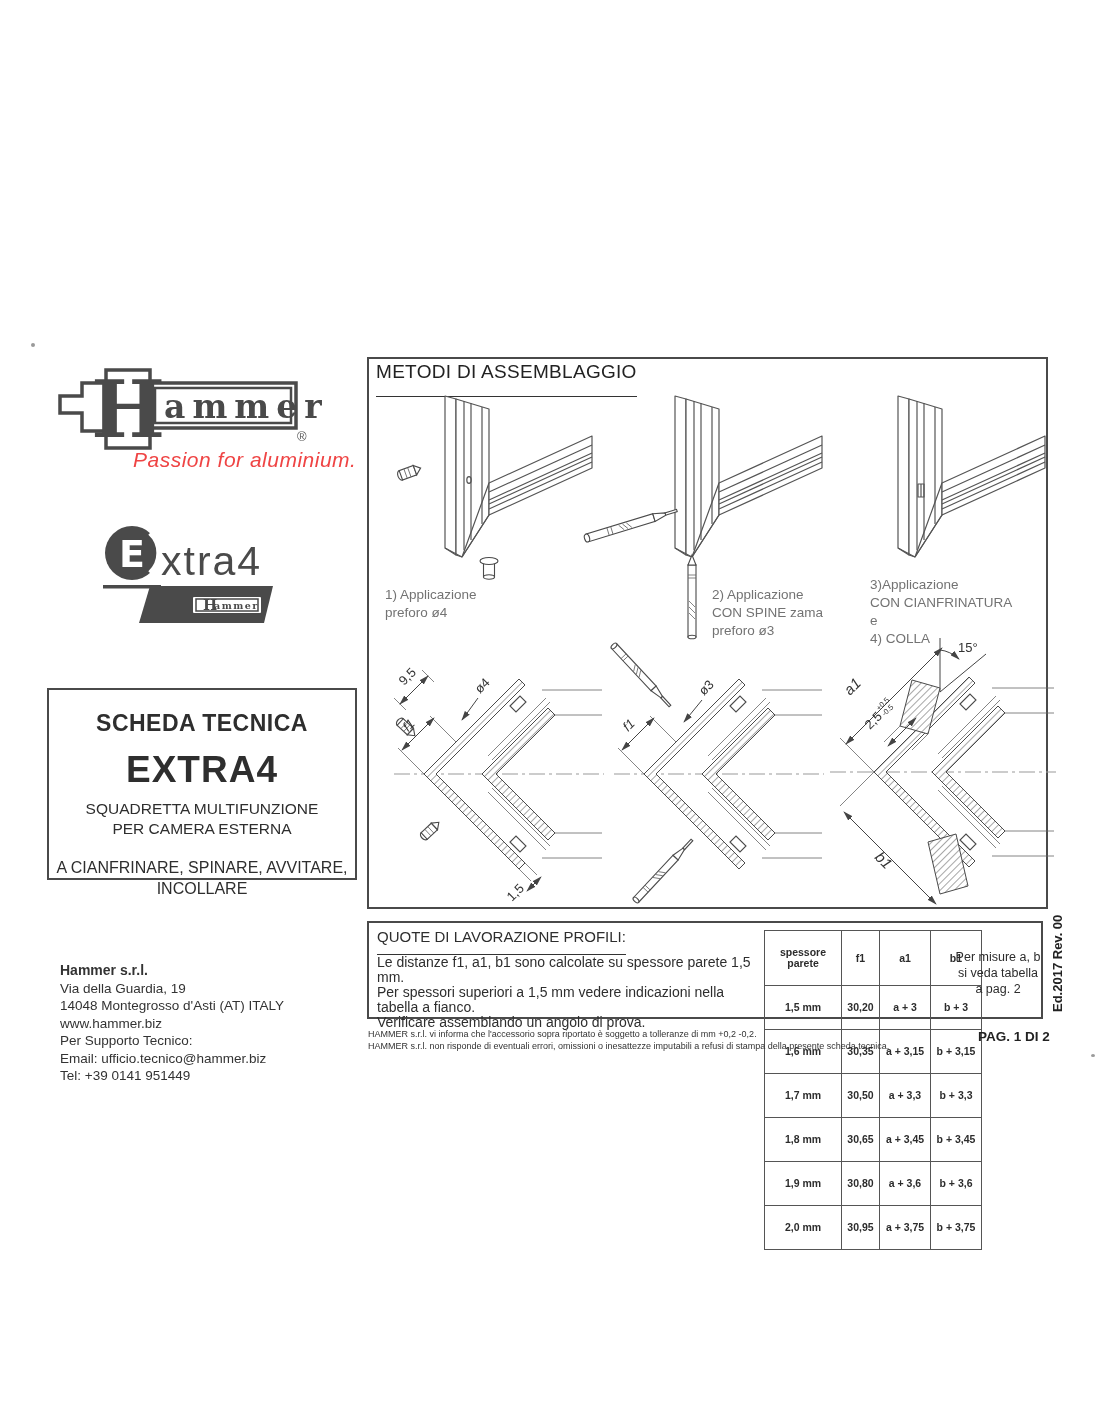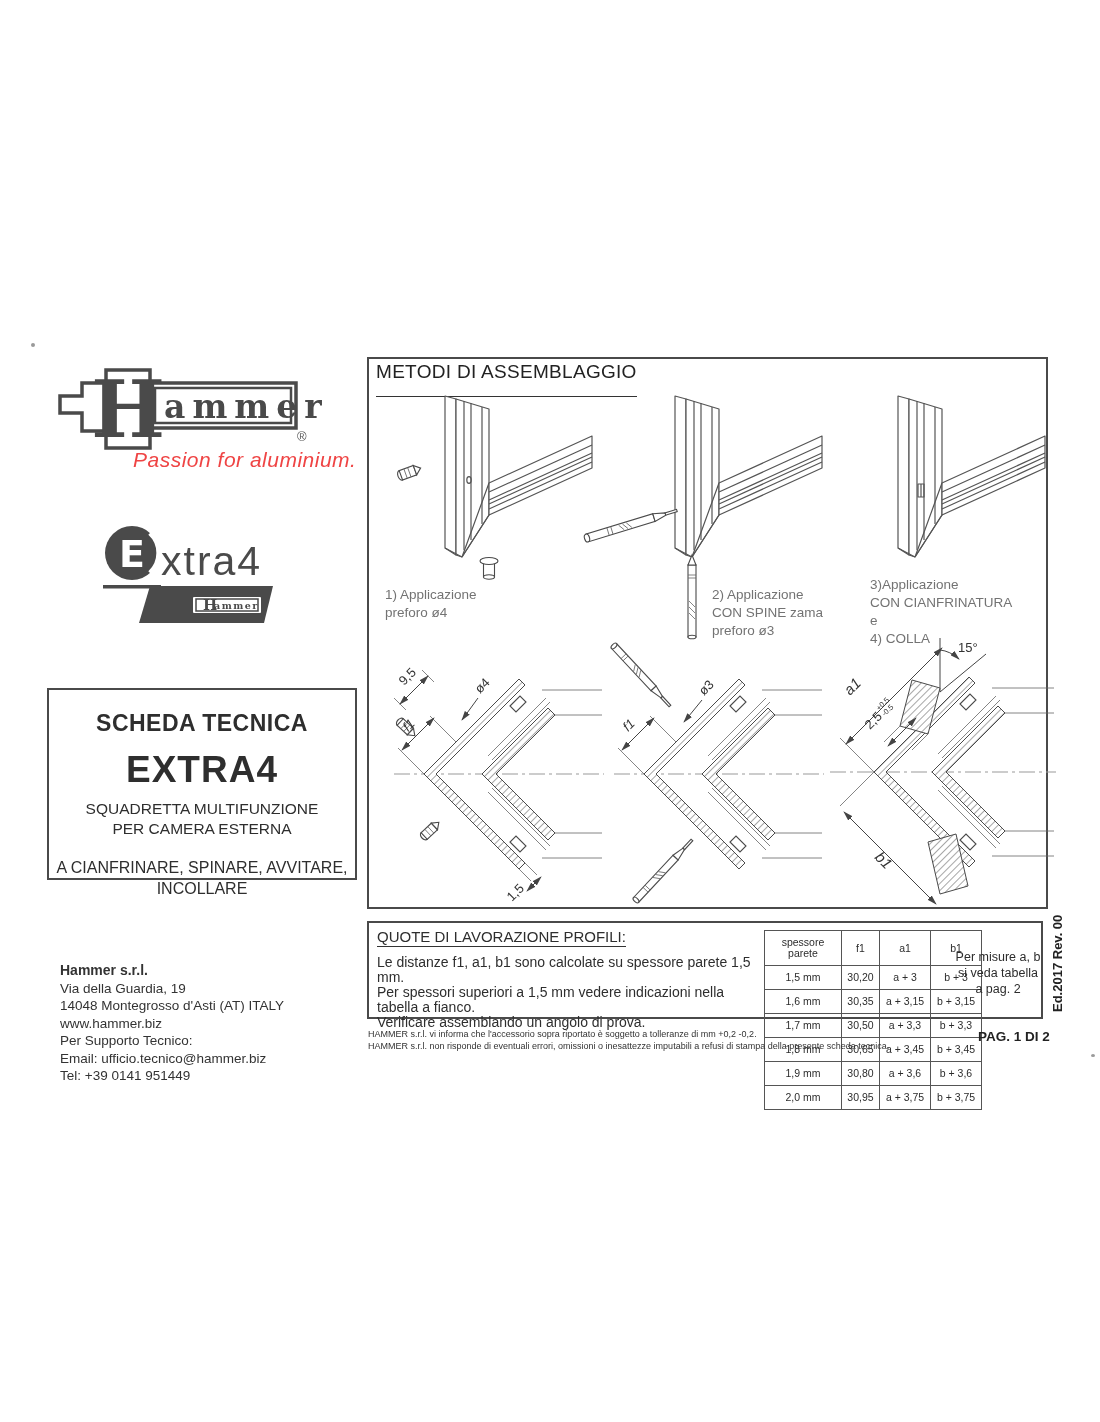--- a/index.html
+++ b/index.html
@@ -16,25 +16,25 @@
   .tb-meth{font-size:16px;line-height:21px;margin-top:18px;text-align:center;}
   .company{font-size:13.5px;line-height:17.5px;color:#333;}
   .company .cname{font-weight:bold;font-size:14px;}
 
   
   .big-box{border:2px solid #4a4a4a;}
   .box-title{font-size:19px;color:#222;border-bottom:1.5px solid #333;display:inline-block;
              padding-bottom:13px;letter-spacing:.3px;}
   .caption{font-size:13.5px;line-height:18px;color:#737373;}
   .quote-box{border:2px solid #4a4a4a;}
-  .q-title{font-size:15px;border-bottom:1.2px solid #333;display:inline-block;padding-bottom:1px;}
+  .q-title{font-size:15px;border-bottom:1.2px solid #333;display:inline-block;padding-bottom:9px;}
   .q-body{font-size:14px;line-height:15px;}
   table.qt{border-collapse:collapse;}
-  table.qt td,table.qt th{border:1px solid #555;font-size:10.5px;font-weight:normal;
-        text-align:center;padding:6px 2px;height:11px;line-height:11px;color:#2c2c2c;}
+  table.qt td,table.qt th{border:1px solid #555;font-size:10.5px;font-weight:bold;
+        text-align:center;padding:16px 2px;height:11px;line-height:11px;color:#2c2c2c;}
   table.qt th{height:13px;}
   .q-note{font-size:12.5px;line-height:16px;text-align:center;color:#2c2c2c;}
   .edition{font-weight:bold;font-size:13px;white-space:nowrap;transform:rotate(-90deg);
            transform-origin:top left;color:#222;}
   .disclaimer{font-size:9px;line-height:11.5px;color:#333;}
   .pagenum{font-weight:bold;font-size:13.5px;color:#222;}
 
   
   svg{overflow:visible;}
   .iso{stroke:#555;stroke-width:1.2;fill:none;stroke-linejoin:round;}

